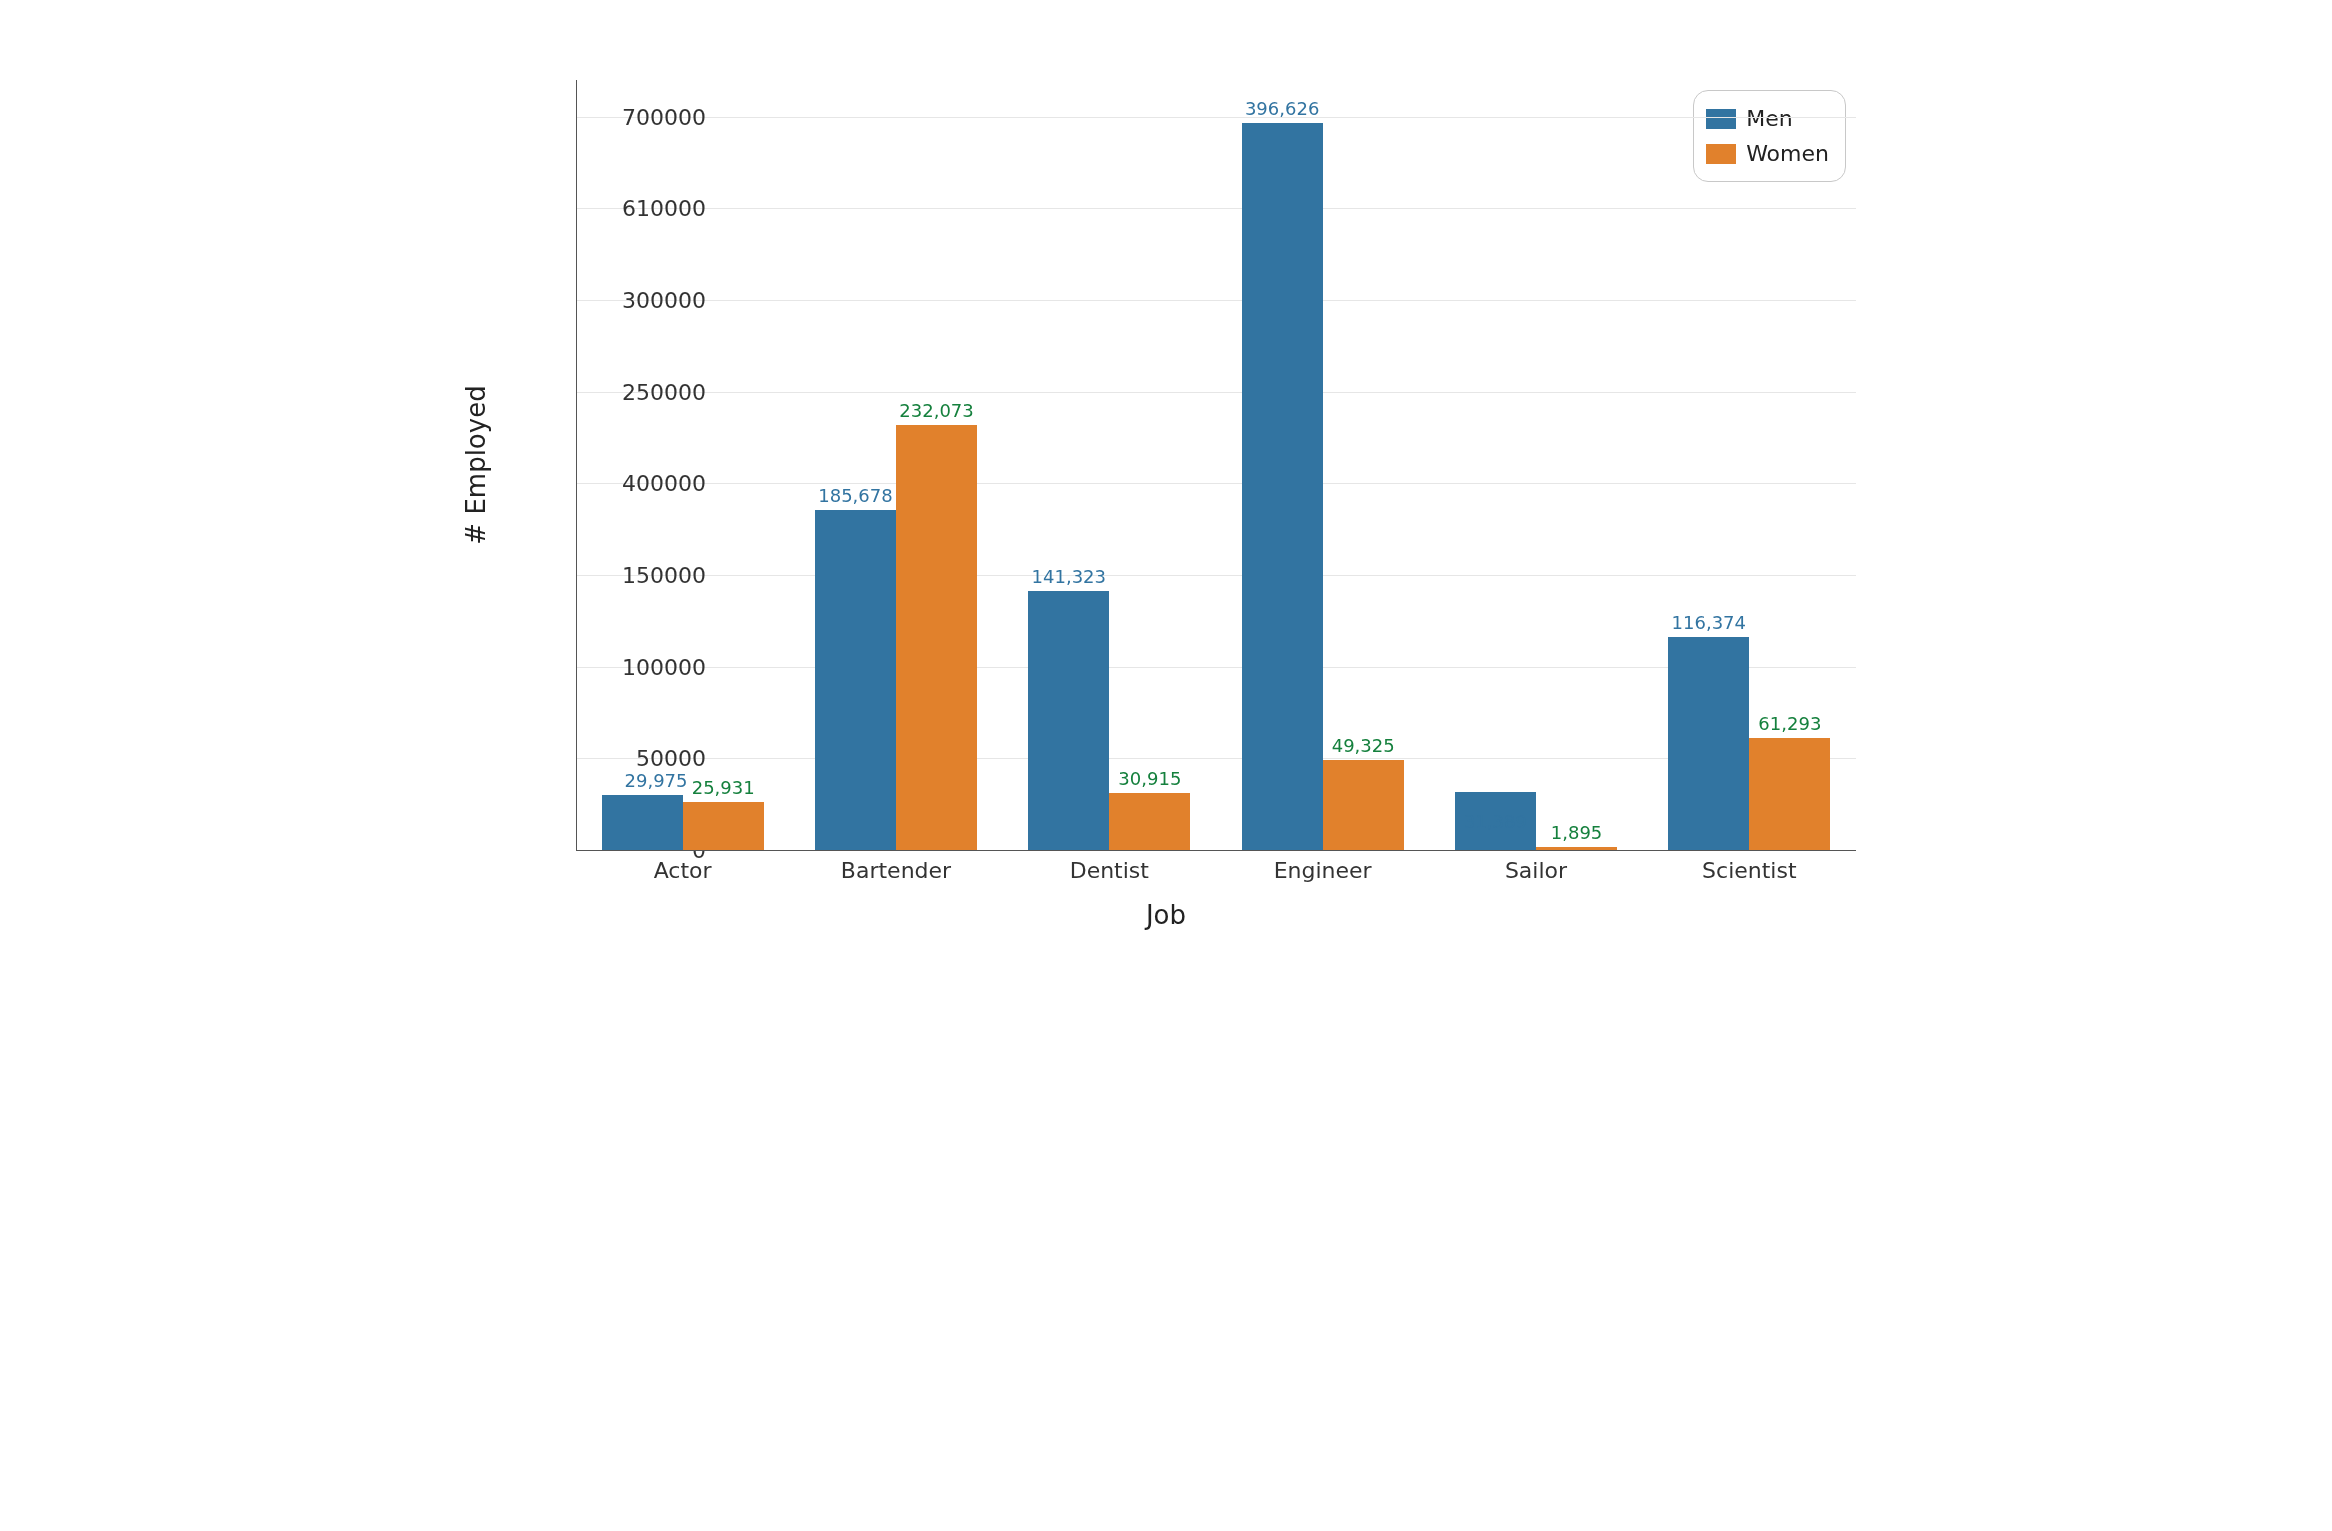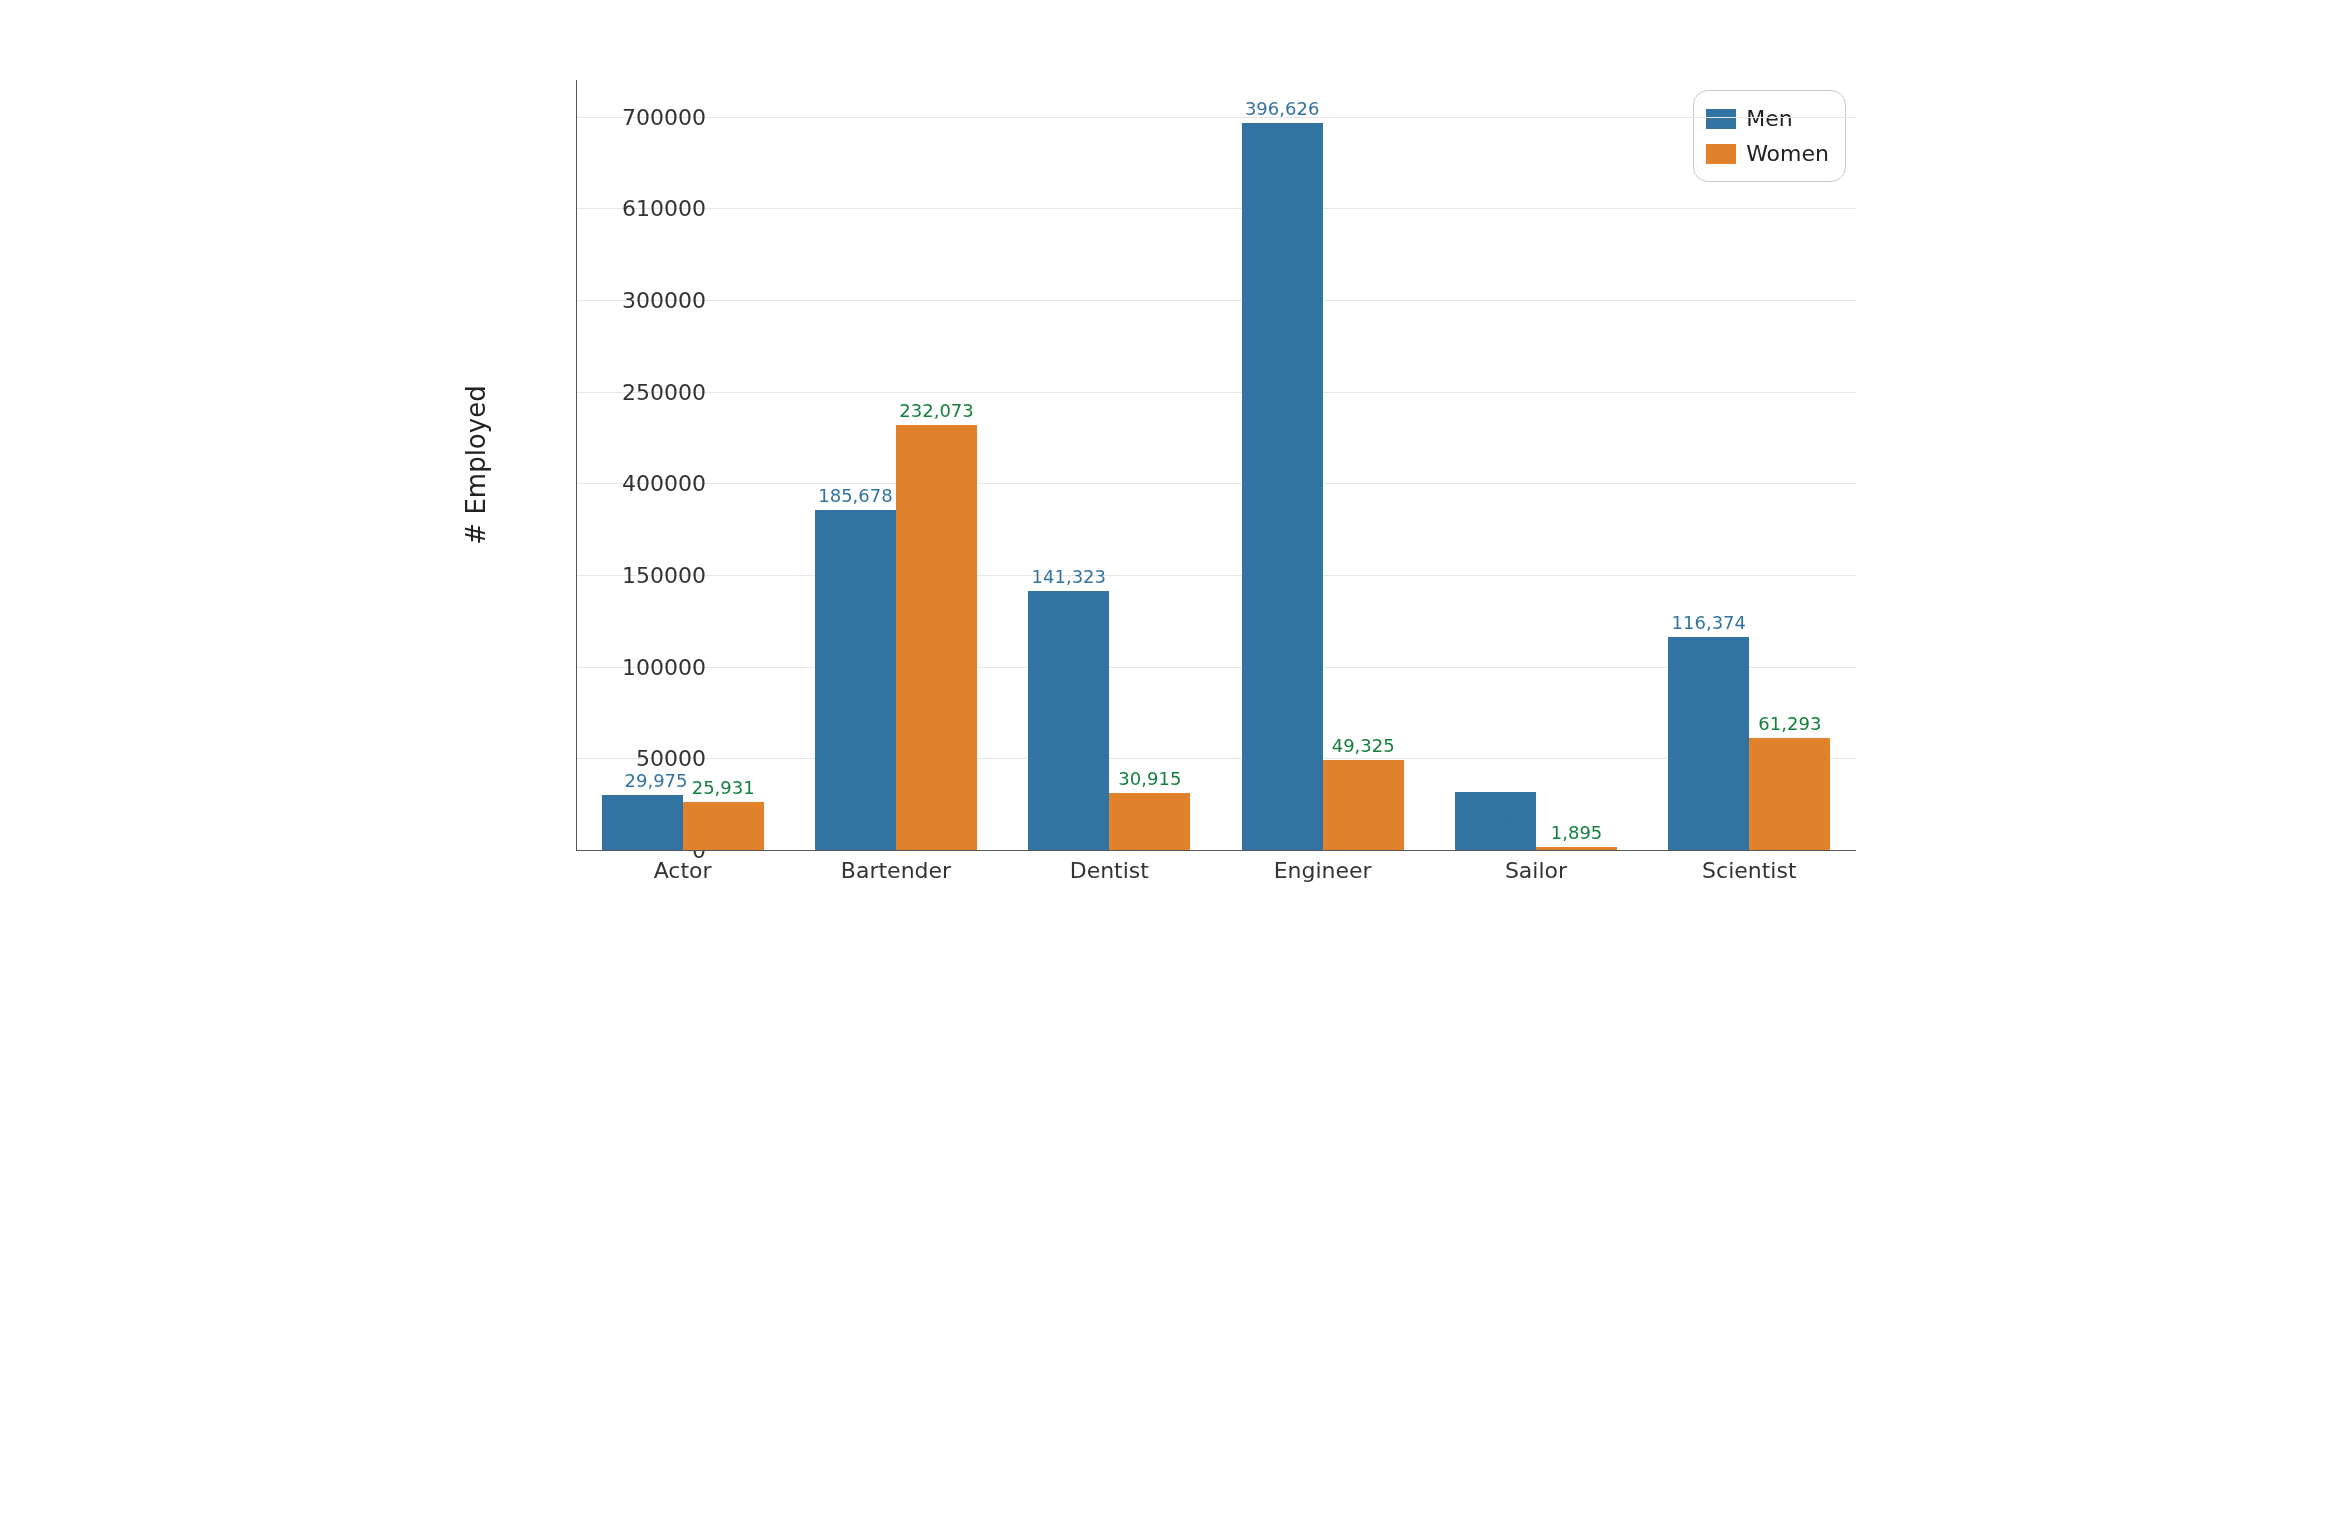--- a/index.html
+++ b/index.html
@@ -184,14 +184,15 @@
       <div class="bar-label women" style="left: 1000.53px; top: 762.526px;">1,895</div>
       <div class="xtick-label" style="left: 1173.33px;">Scientist</div>
       <div class="bar men" style="left: 1092.27px; width: 81.0667px; height: 213.352px;"></div>
       <div class="bar-label men" style="left: 1132.8px; top: 552.648px;">116,374</div>
       <div class="bar women" style="left: 1173.33px; width: 81.0667px; height: 112.37px;"></div>
       <div class="bar-label women" style="left: 1213.87px; top: 653.63px;">61,293</div>
     </div>
 
   <div class="ylabel" style="left:40px; top:445px;"># Employed</div>
 
+  <div class="xlabel" style="top:880px;">Job</div>
 
 </div>
 
 </body></html>

